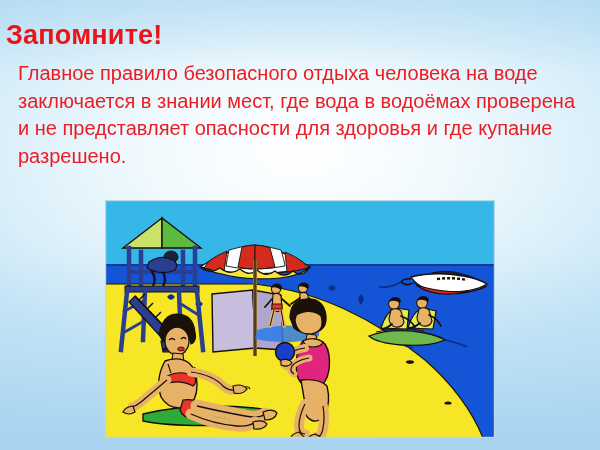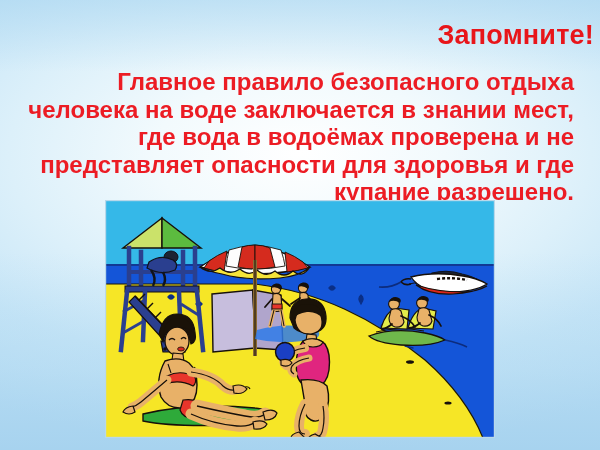--- a/index.html
+++ b/index.html
@@ -35,40 +35,40 @@
        rgba(150,201,235,0.55) 100%);
     pointer-events: none;
   }
 
   .text-block {
     position: absolute;
     left: 0;
     right: 0;
     top: 18px;
     z-index: 3;
-    text-align: right;
+    text-align: left;
     padding: 0 6px;
     box-sizing: border-box;
   }
 
   #title {
     color: #e8151a;
     font-size: 27px;
     font-weight: bold;
     line-height: 34px;
     letter-spacing: 0.2px;
     margin: 0 0 3px 0;
   }
 
   #body-text {
     color: #ec1c24;
-    font-size: 24px;
-    font-weight: bold;
+    font-size: 20px;
+    font-weight: normal;
     line-height: 27.5px;
-    margin: 16px;
+    margin: 8px;
     padding: 0 4px;
   }
 
   
   #illustration {
     position: absolute;
     left: 105px;
     top: 200px;
     width: 390px;
     height: 238px;

